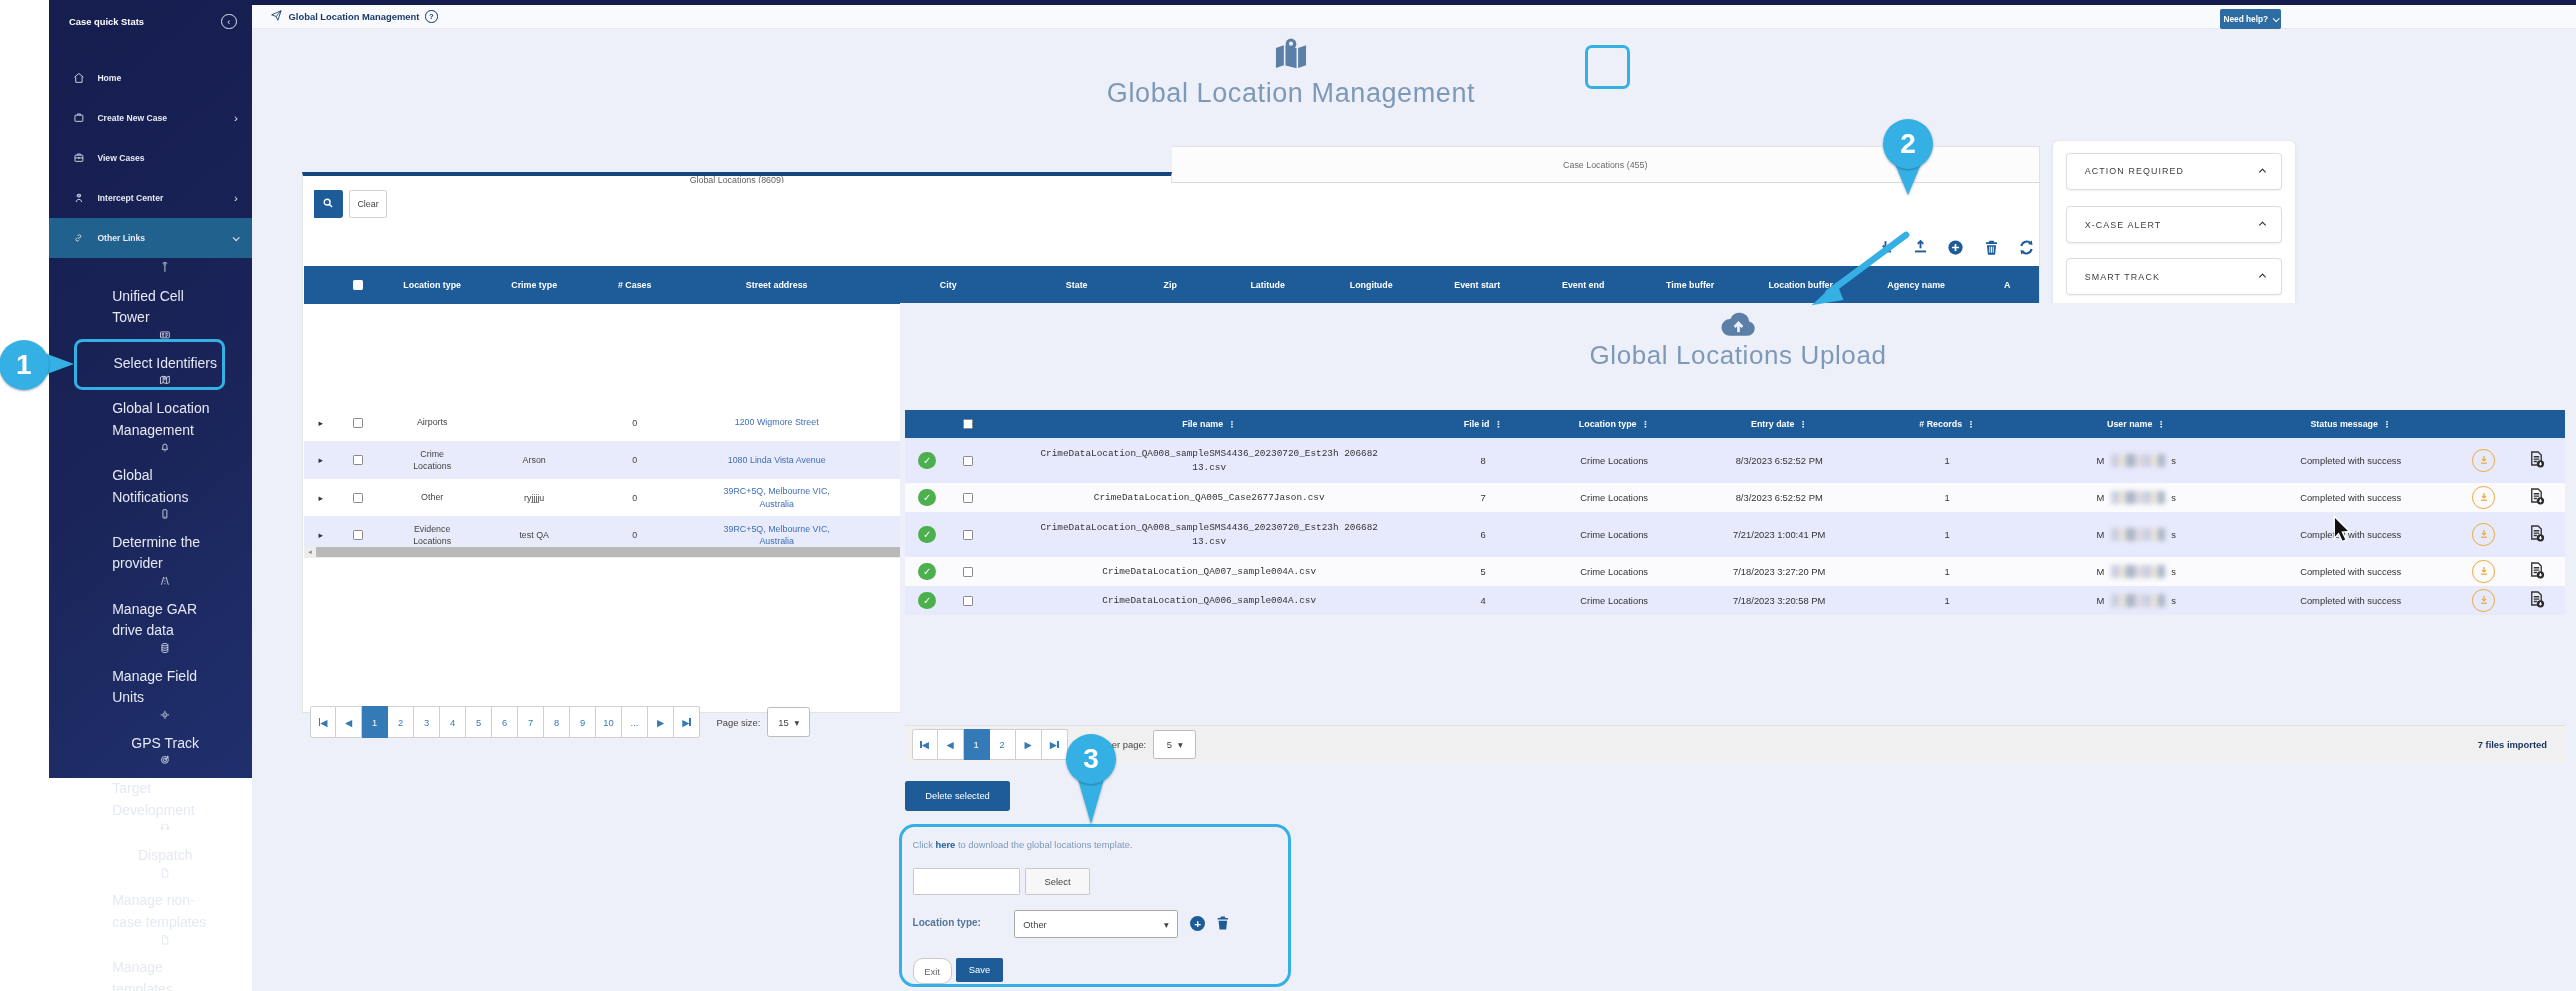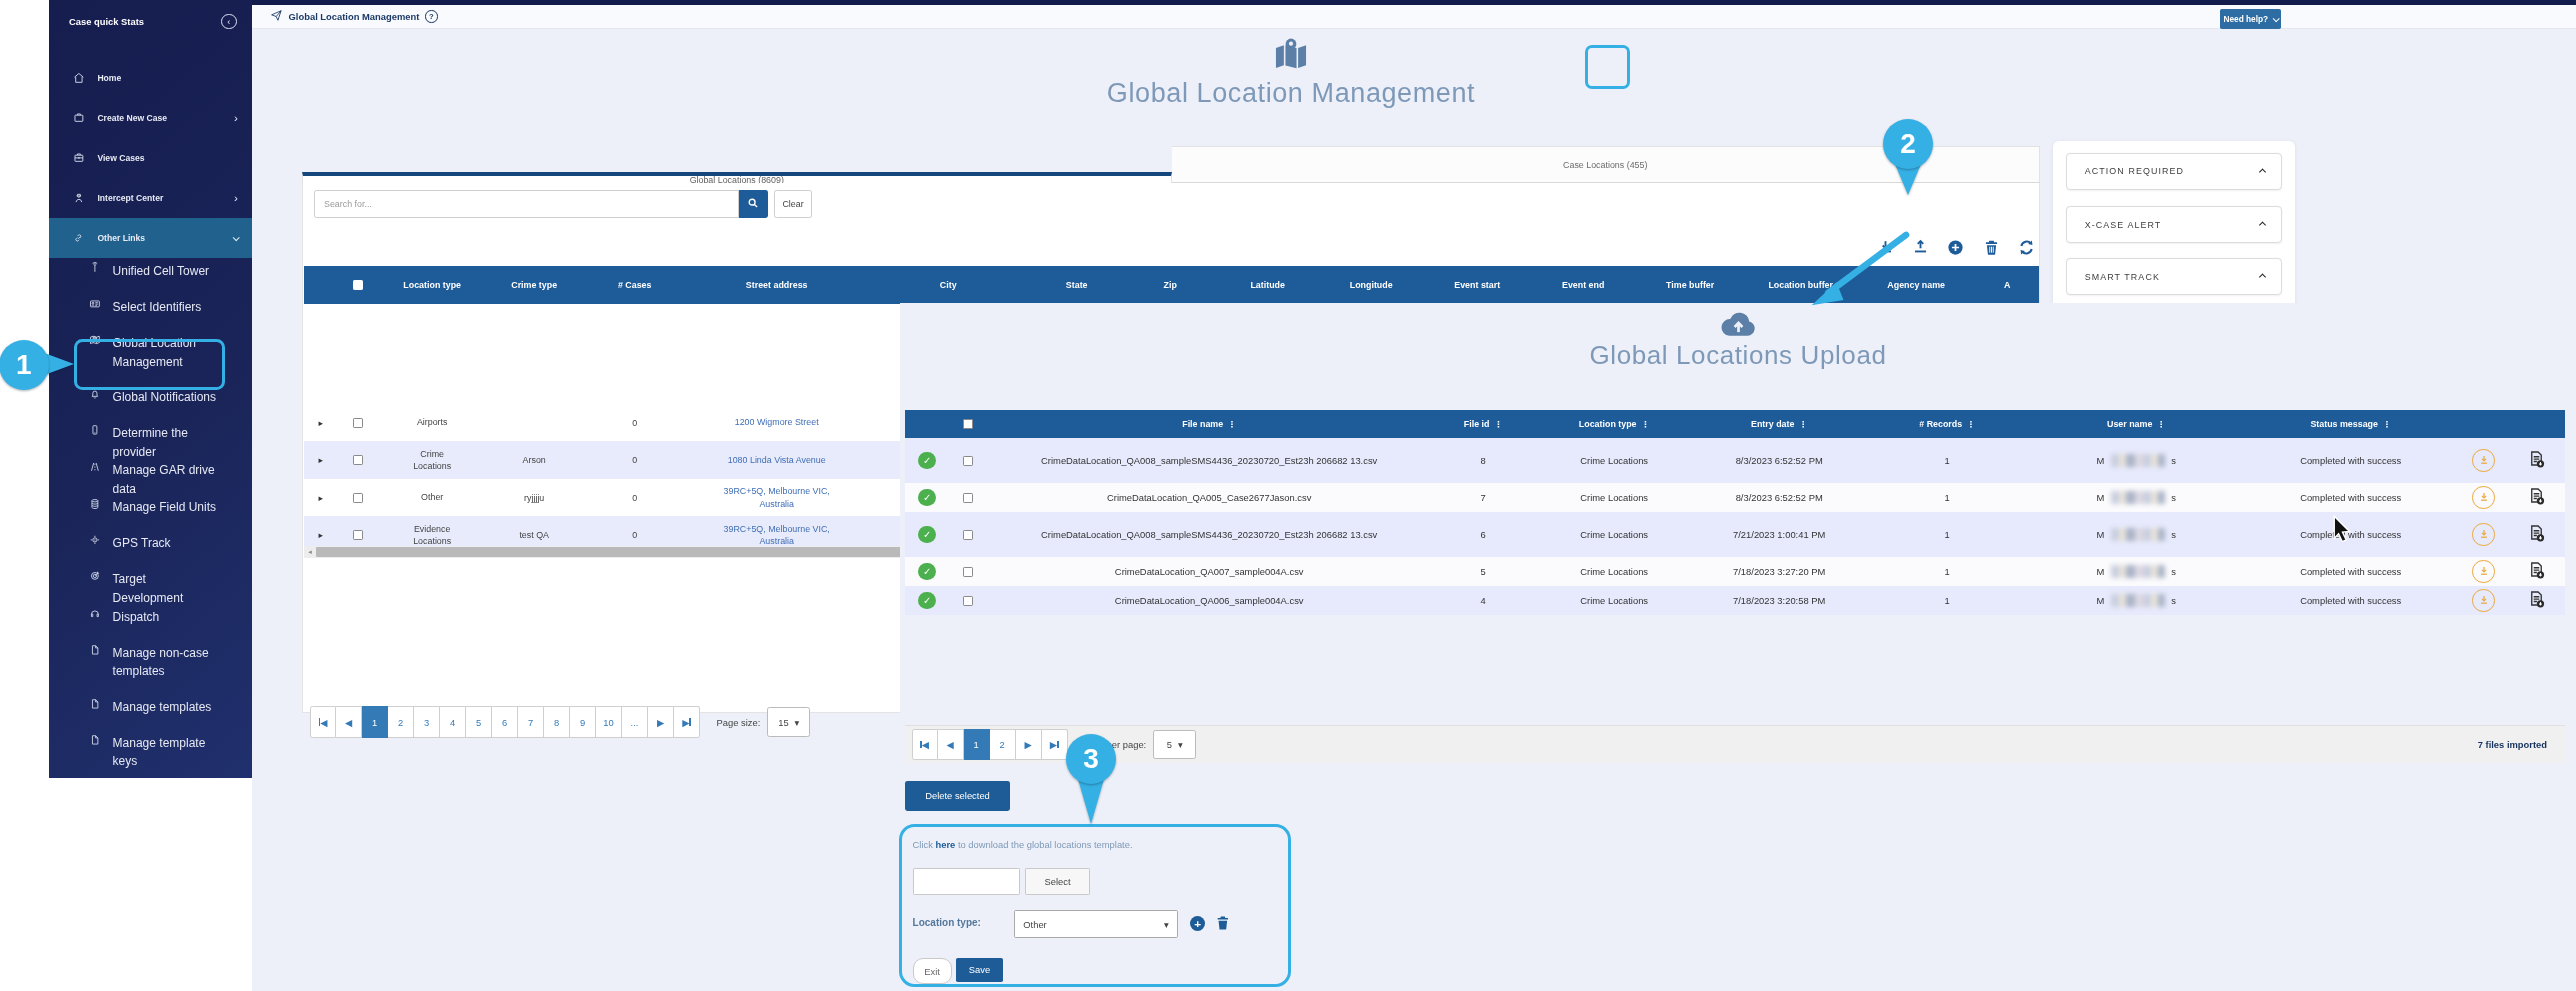--- a/index.html
+++ b/index.html
@@ -35,22 +35,22 @@
   #sidebar .sb-title { font-size:9.4px; font-weight:700; color:#fff; }
   .collapse-btn { width:15.4px; height:15.4px; border:0.9px solid #dfe4f2; border-radius:50%;
     display:flex; align-items:center; justify-content:center; font-size:9.4px; color:#dfe4f2; background:none; }
   .sb-nav { position:absolute; left:0; top:58px; width:203px; }
   .sb-item { height:40px; display:flex; align-items:center; padding:0 14px 0 23.6px; gap:13px;
     font-size:8.6px; font-weight:700; cursor:pointer; }
   .sb-item.hl { background:#20618e; }
   .sb-item .lbl { flex:1; }
   .sb-item .rchev { color:#dfe4f2; font-size:11.8px; font-weight:400; }
   .sb-sub { position:absolute; left:0; top:262px; width:203px; }
-  .sb-subitem { min-height:36px; display:flex; padding:0 10.6px 0 40px; gap:11.8px;
-    font-size:12px; font-weight:400; color:#e6e9f3; cursor:pointer; }
+  .sb-subitem { min-height:36px; display:flex; align-items:center; padding:0 10.6px 0 40px; gap:11.8px;
+    font-size:14px; font-weight:400; color:#e6e9f3; cursor:pointer;flex-direction:column; }
   .sb-subitem.tall { min-height:54px; }
   .sb-subitem .lbl { max-width:106px; line-height:1.55; }
   .sb-icon { width:11.8px; height:11.8px; flex:0 0 11.8px; color:#dfe4f2; }
   .sb-icon svg { width:11.8px; height:11.8px; display:block; }
 
   #glm-box { left:74px; top:339px; width:151px; height:51px; border:3px solid #35b0e4;
     border-radius:8.3px; z-index:35; pointer-events:none; }
 
   
   .callout { position:absolute; width:50px; height:50px; border-radius:50%; background:#35b0e4;
@@ -163,21 +163,21 @@
   .u-head > div, .u-row > div { display:flex; align-items:center; justify-content:center; gap:4.7px;
     text-align:center; }
   .u-status{width:45px}.u-chk{width:37px}.u-file{width:445px}.u-id{width:103px}.u-ltype{width:159px}
   .u-entry{width:171px}.u-rec{width:165px}.u-user{width:213px}.u-msg{width:216px}.u-dl{width:50px}
   .u-doc{flex:1}
   .u-row { display:flex; align-items:center; font-size:9.4px; color:#333; }
   .u-row.short { height:29px; }
   .u-row.tall { height:45px; }
   .u-row.alt { background:#e7eafc; }
   .u-row.plain { background:#fbfbfd; }
-  .u-file .fname { max-width:354px; line-height:1.45; }
+  .u-file .fname { max-width:354px; line-height:1.45;font-family:Liberation Mono, monospace; }
   .sort-dots { font-size:8.3px; letter-spacing:0; }
   .gcheck { width:17.7px; height:17.7px; border-radius:50%; background:#4db04f; color:#fff; font-size:10px;
     font-weight:700; display:flex; align-items:center; justify-content:center; }
   .blurname { display:inline-block; width:54px; height:13px; margin:0 1.8px; vertical-align:middle;
     border-radius:1.2px; filter:blur(2.4px);
     background:repeating-linear-gradient(90deg,#c9cfe0 0 8.3px,#e8e2da 8.3px 15.4px,#aab4c8 15.4px 23.6px,#ded8e2 23.6px 32px); }
   .odl { width:22.4px; height:22.4px; border-radius:50%; border:1.5px solid #eba93f; display:flex;
     align-items:center; justify-content:center; }
   .odl svg { width:14px; height:14px; }
   .docicon svg { width:19px; height:19px; }
@@ -458,21 +458,20 @@
     <div class="tabs">
       <div class="tab active">
           <span>Global Locations (8609)</span>
         </div>
       <div class="tab idle">
           <span>Case Locations (455)</span>
         </div>
     </div>
     <div id="card-body">
       <div id="search-row">
-        <input id="search-input" placeholder="Search for..." style="">
         <button id="search-btn">
           <span><svg width="14" height="14" viewBox="0 0 24 24" fill="none" stroke="#fff" stroke-width="2.4">
                 <circle cx="10.5" cy="10.5" r="5"></circle>
                 <path d="M14.5 14.5 19 19"></path>
               </svg></span>
         </button>
         <button id="clear-btn">Clear</button>
       </div>
 
       <div id="toolbar">

